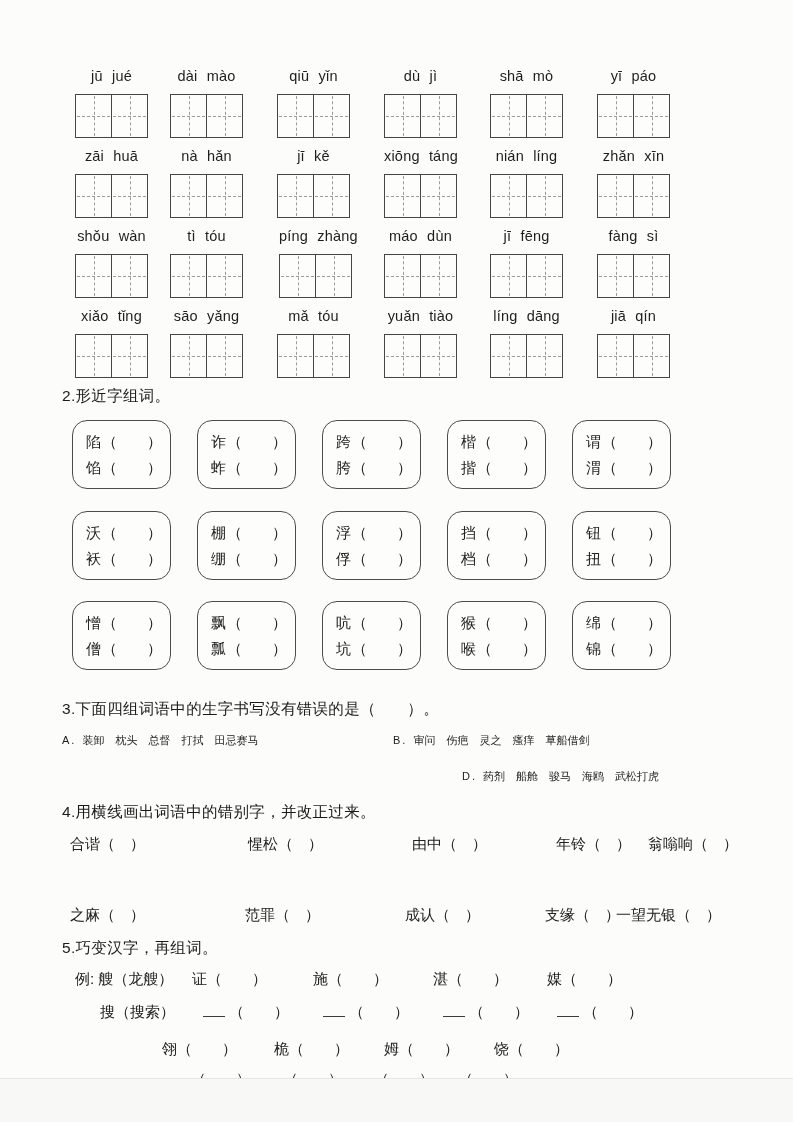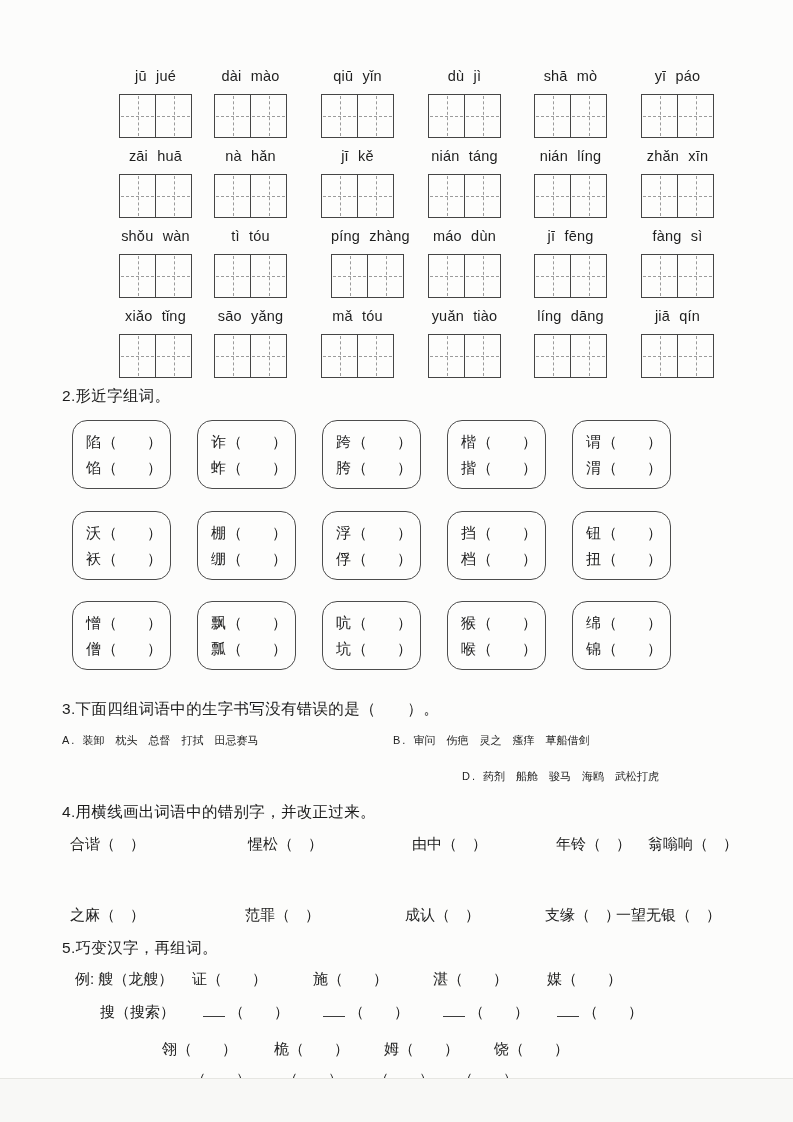--- a/index.html
+++ b/index.html
@@ -4,21 +4,21 @@
 <style>
   html,body{margin:0;padding:0;background:#ffffff;}
   #page{
     position:relative;width:793px;height:1122px;margin:0 auto;
     background:#fcfcfb;color:#262626;
     font-family:"Liberation Sans","DejaVu Sans",sans-serif;
     overflow:hidden;
   }
   
   .py-row{position:absolute;left:0;width:793px;height:78px;}
-  .py-col{position:absolute;width:73px;top:0;margin-left:44px;}
+  .py-col{position:absolute;width:73px;top:0;}
   .py-label{
     display:block;width:73px;text-align:center;white-space:nowrap;
     font-size:14.5px;color:#1e1e1e;word-spacing:5px;letter-spacing:.2px;height:24px;line-height:20px;
   }
   .wgrid{
     position:absolute;top:28px;left:0;width:73px;height:44px;
     border:1.5px solid #454545;box-sizing:border-box;display:flex;background:#fdfdfc;
   }
   .wcell{flex:1;position:relative;}
   .wcell + .wcell{border-left:1.3px solid #454545;}
@@ -122,21 +122,21 @@
         </div>
       </div>
     <div class="py-col" style="left:277px">
         <span class="py-label">jī kě</span>
         <div class="wgrid">
           <div class="wcell"></div>
           <div class="wcell"></div>
         </div>
       </div>
     <div class="py-col" style="left:384px">
-        <span class="py-label">nián táng</span>
+        <span class="py-label">xiōng táng</span>
         <div class="wgrid">
           <div class="wcell"></div>
           <div class="wcell"></div>
         </div>
       </div>
     <div class="py-col" style="left:490px">
         <span class="py-label">nián líng</span>
         <div class="wgrid">
           <div class="wcell"></div>
           <div class="wcell"></div>
@@ -159,21 +159,21 @@
           <div class="wcell"></div>
         </div>
       </div>
     <div class="py-col" style="left:170px">
         <span class="py-label">tì tóu</span>
         <div class="wgrid">
           <div class="wcell"></div>
           <div class="wcell"></div>
         </div>
       </div>
-    <div class="py-col" style="left:287px">
+    <div class="py-col" style="left:279px">
         <span class="py-label">píng zhàng</span>
         <div class="wgrid">
           <div class="wcell"></div>
           <div class="wcell"></div>
         </div>
       </div>
     <div class="py-col" style="left:384px">
         <span class="py-label">máo dùn</span>
         <div class="wgrid">
           <div class="wcell"></div>

